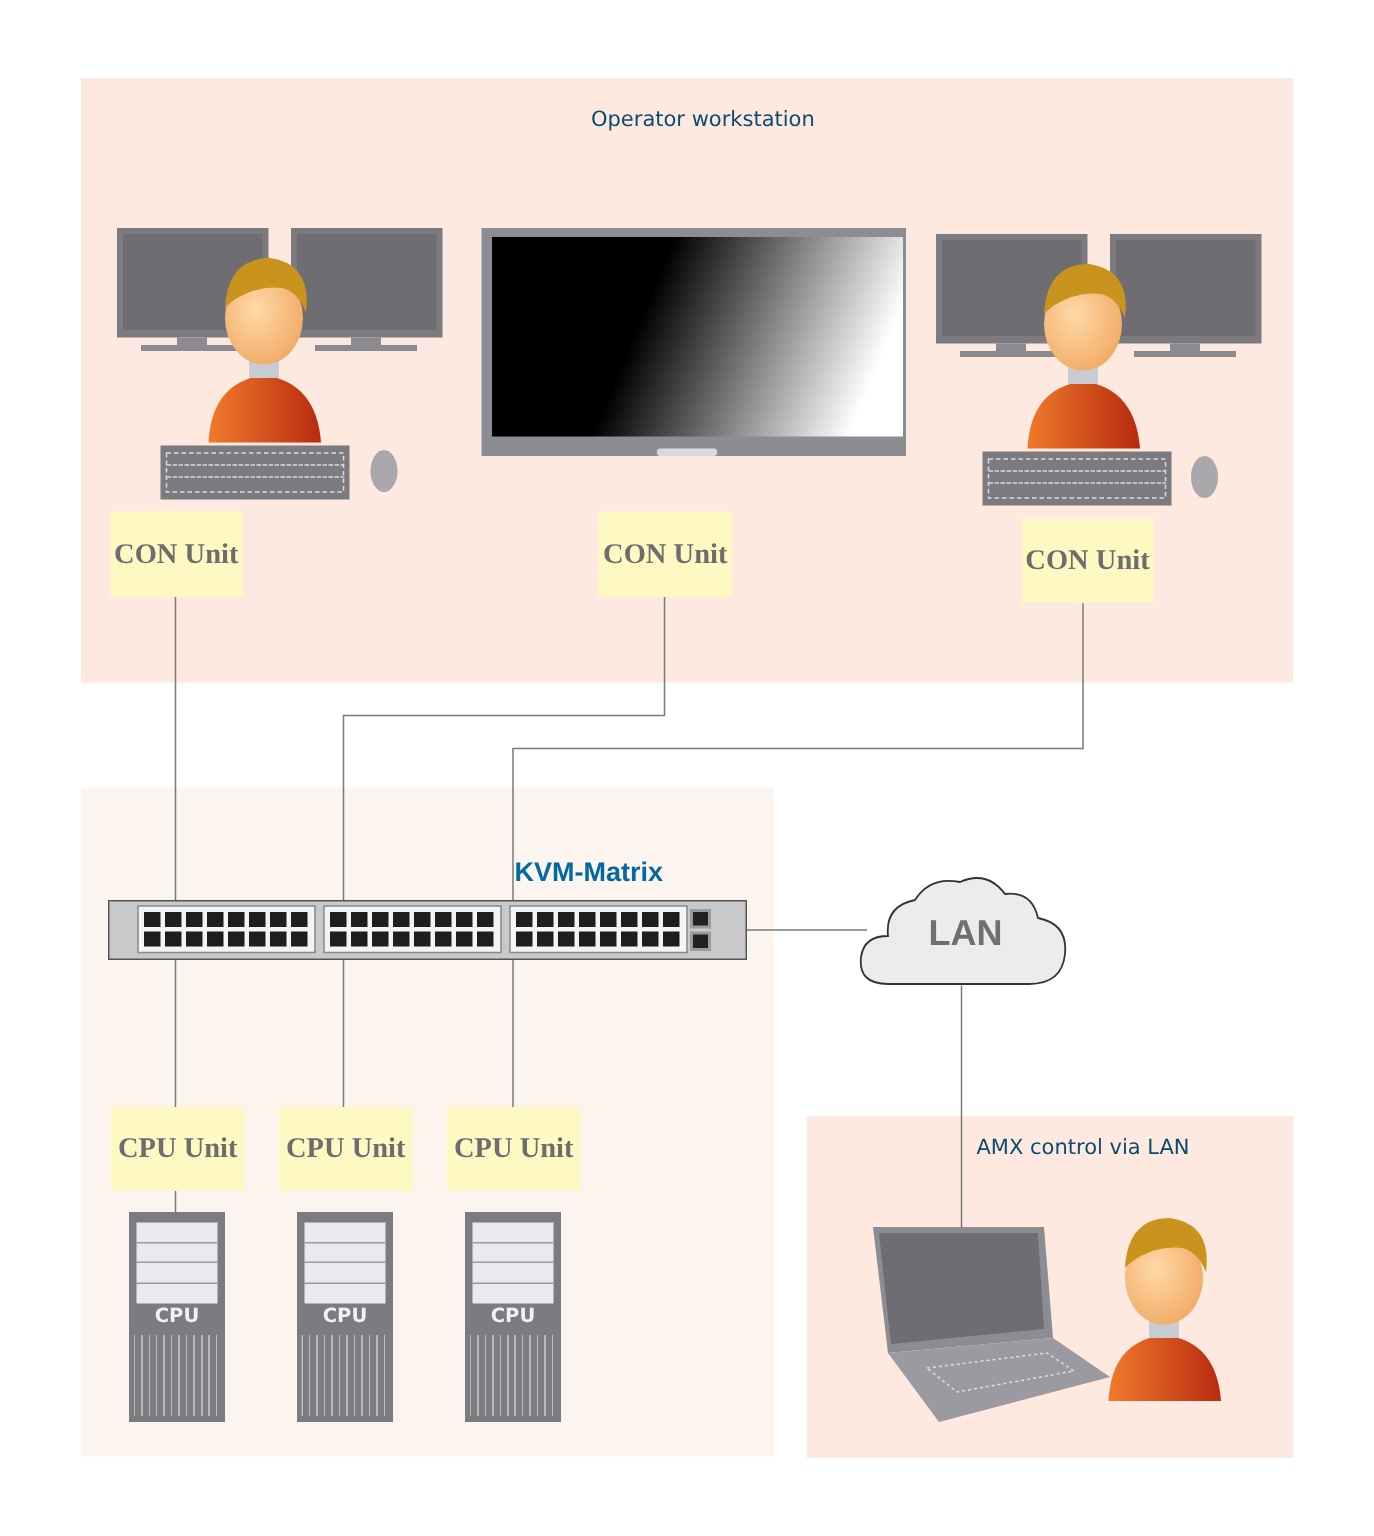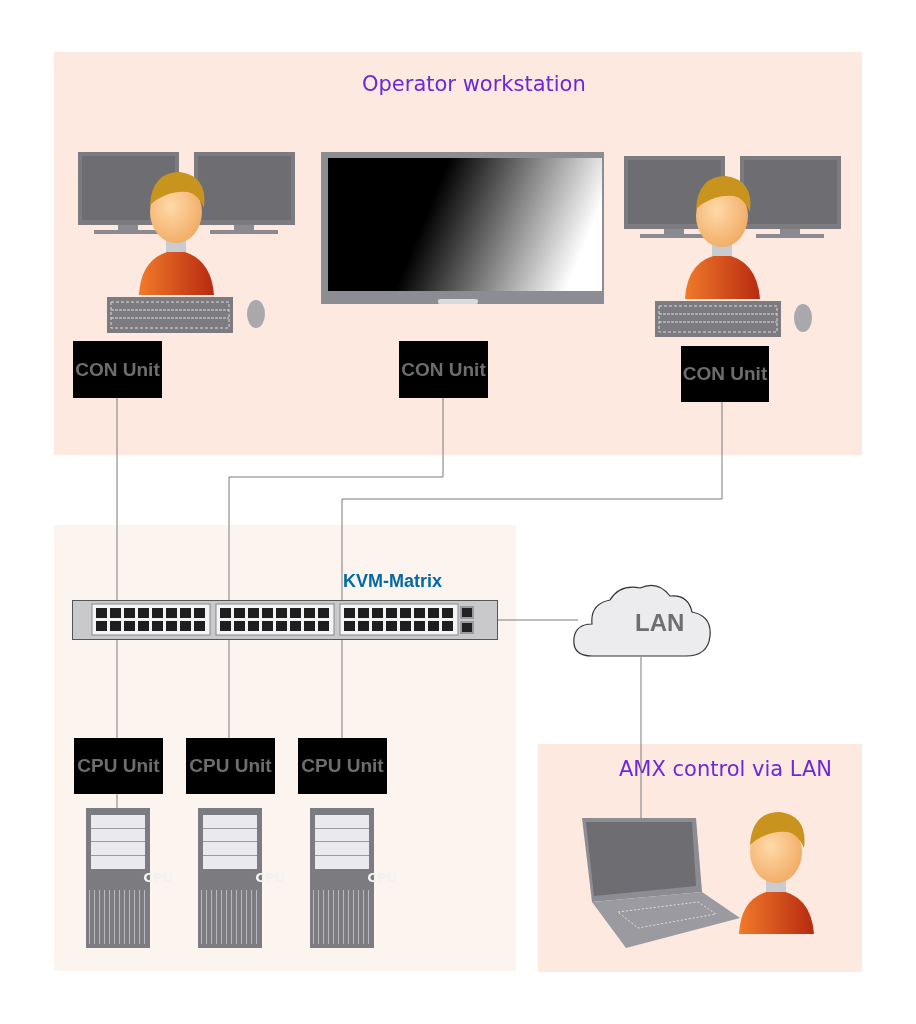--- a/index.html
+++ b/index.html
@@ -2,29 +2,29 @@
 <html><head>
 <meta charset="utf-8">
 <style>
   html, body { margin:0; padding:0; background:#ffffff; }
   body { width:916px; height:1024px; position:relative; overflow:hidden; font-family:"DejaVu Sans", sans-serif; }
   .abs { position:absolute; }
   .zone { position:absolute; }
   .zone-top { left:54px; top:52px; width:808px; height:403px; background:#fde9df; }
   .zone-mid { left:54px; top:525px; width:462px; height:446px; background:#fcf4ef; }
   .zone-amx { left:538px; top:744px; width:324px; height:228px; background:#fde9df; }
-  .zone-label { position:absolute; color:#6d28d9; font-size:21px; font-family:"DejaVu Sans", sans-serif; }
-  .unit { position:absolute; background:#000000; color:#6d6d6d; font-family:Liberation Sans, sans-serif; font-weight:bold; font-size:19px; display:flex; align-items:center; justify-content:center; white-space:nowrap; }
+  .zone-label { position:absolute; color:#0c4a6e; font-size:14px; font-family:"DejaVu Sans", sans-serif;margin-left:32px; }
+  .unit { position:absolute; background:#fef9c3; color:#6d6d6d; font-family:Liberation Serif, serif; font-weight:bold; font-size:19px; display:flex; align-items:center; justify-content:center; white-space:nowrap; }
   .matrix-label { position:absolute; color:#0369a1; font-family:"Liberation Sans", sans-serif; font-weight:bold; font-size:18px; }
-  .cloud-label { position:absolute; color:#6f6f6f; font-family:"Liberation Sans", sans-serif; font-weight:bold; font-size:24px;margin-left:16px; }
+  .cloud-label { position:absolute; color:#6f6f6f; font-family:"Liberation Sans", sans-serif; font-weight:bold; font-size:24px; }
   svg.wires { position:absolute; left:0; top:0; }
   .tower { position:absolute; width:64px; height:140px; background:#7b7b80; }
   .tower .bays { position:absolute; left:5px; top:7px; width:54px; height:54px; background:#e9e9ee; }
   .tower .bay-line { position:absolute; left:0; width:54px; height:1px; background:#9a9aa0; }
-  .tower .cpu-text { position:absolute; left:0; top:62px; width:64px; text-align:center; color:#f2f2f2; font-family:"DejaVu Sans", sans-serif; font-weight:bold; font-size:13px;padding-left:40px; }
+  .tower .cpu-text { position:absolute; left:0; top:62px; width:64px; text-align:center; color:#f2f2f2; font-family:"DejaVu Sans", sans-serif; font-weight:bold; font-size:13px; }
   .tower .vents { position:absolute; left:3px; top:82px; width:58px; height:54px;
     background: repeating-linear-gradient(90deg, #b9b9bd 0 1px, transparent 1px 5px); }
 </style>
 </head>
 <body>
 
 <div class="zone zone-top"></div>
 <div class="zone zone-mid"></div>
 <div class="zone zone-amx"></div>
 

